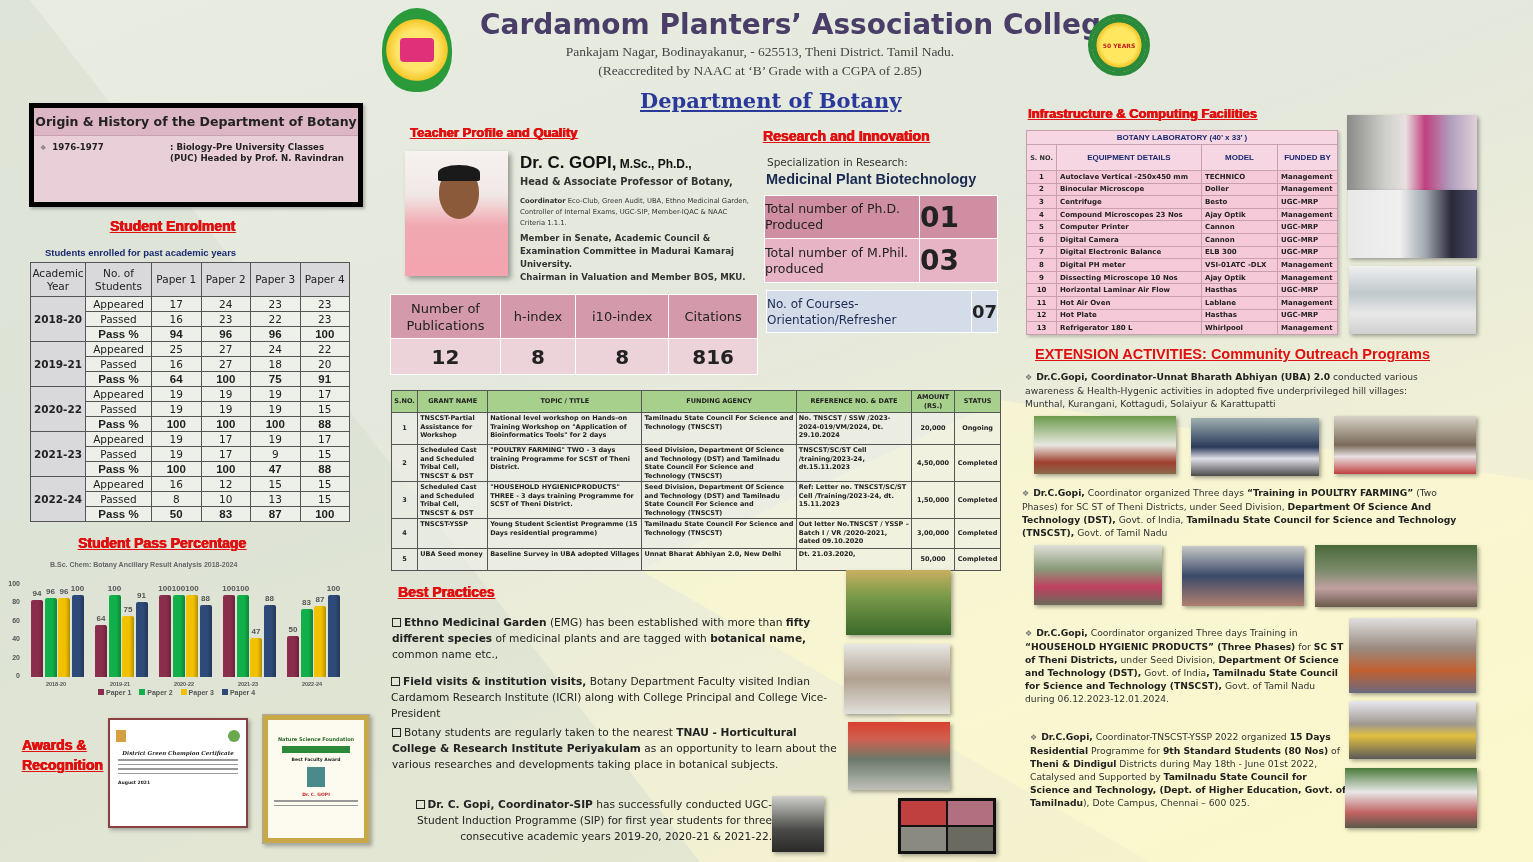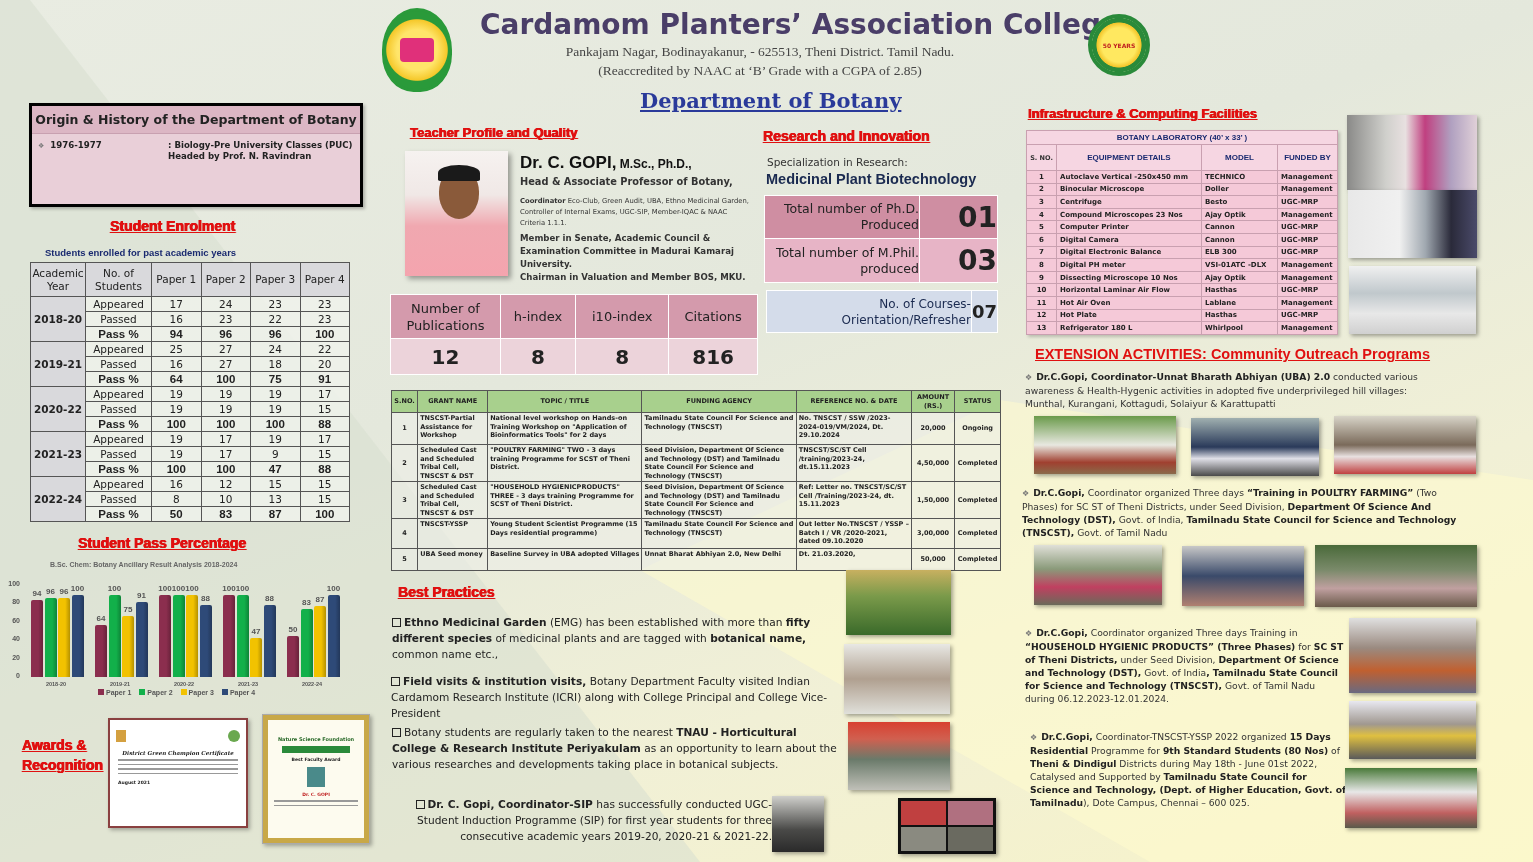--- a/index.html
+++ b/index.html
@@ -50,21 +50,21 @@
     color: #2a3a9a; text-decoration: underline; white-space: nowrap;
   }
   .red-head {
     font-family: "Liberation Sans", sans-serif; font-weight: 900; color: #e01010;
     text-decoration: underline; white-space: nowrap;
     text-shadow: 0.6px 0 0 #e01010, -0.3px 0 0 #e01010;
   }
 
   
   .origin-box {
-    background: #e9cfd8; border: 3px solid #000000; box-shadow: 2px 2px 3px rgba(0,0,0,0.25);
+    background: #e9cfd8; border: 5px solid #000000; box-shadow: 2px 2px 3px rgba(0,0,0,0.25);
   }
   .origin-head {
     background: #dcb6c4; font-weight: bold; font-size: 12.5px; text-align: center; padding: 6px 0; color: #222;
     border-bottom: 1px solid #c8a0b0;
   }
   .origin-row { display: flex; font-size: 8.6px; font-weight: bold; padding: 2px 6px; color: #222; }
   .origin-row .yr { width: 130px; }
   .origin-row .yr::before { content: "\2756"; color: #777; margin-right: 6px; font-size: 7px; }
   .origin-row .txt { flex: 1; line-height: 11px; }
 
@@ -90,21 +90,21 @@
     box-shadow: 3px 3px 5px rgba(0,0,0,0.35);
     position: relative; overflow: hidden;
   }
   .face { position: absolute; left: 34px; top: 18px; width: 40px; height: 50px; background: #8a5a3a; border-radius: 45% 45% 50% 50%; }
   .hair { position: absolute; left: 33px; top: 14px; width: 42px; height: 16px; background: #1a1a1a; border-radius: 50% 50% 10% 10%; }
 
   .stats-table td { border: 1.5px solid #fff; text-align: center; font-family: "DejaVu Sans", sans-serif; }
   .stats-table tr.h td { background: #d49aac; font-size: 13px; color: #222; height: 44px; line-height: 17px; }
   .stats-table tr.v td { background: #ecd3da; font-size: 20px; font-weight: bold; color: #222; height: 36px; }
 
-  .res-table td { border: 1.5px solid #fff; text-align: right; font-family: "DejaVu Sans", sans-serif; color: #222; }
+  .res-table td { border: 1.5px solid #fff; text-align: left; font-family: "DejaVu Sans", sans-serif; color: #222; }
   .res-table .big { font-size: 28px; font-weight: bold; }
 
   
   .grant td, .grant th {
     border: 1px solid #555; font-size: 6.5px; font-family: "DejaVu Sans", sans-serif; vertical-align: top; padding: 1px 2px; line-height: 8.5px;
     color: #222; font-weight: bold;
   }
   .grant th { background: #a8d08d; text-align: center; vertical-align: middle; font-size: 6.5px; height: 22px; }
   .grant td { background: rgba(236,238,232,0.6); }
   .grant td.c { text-align: center; vertical-align: middle; }

